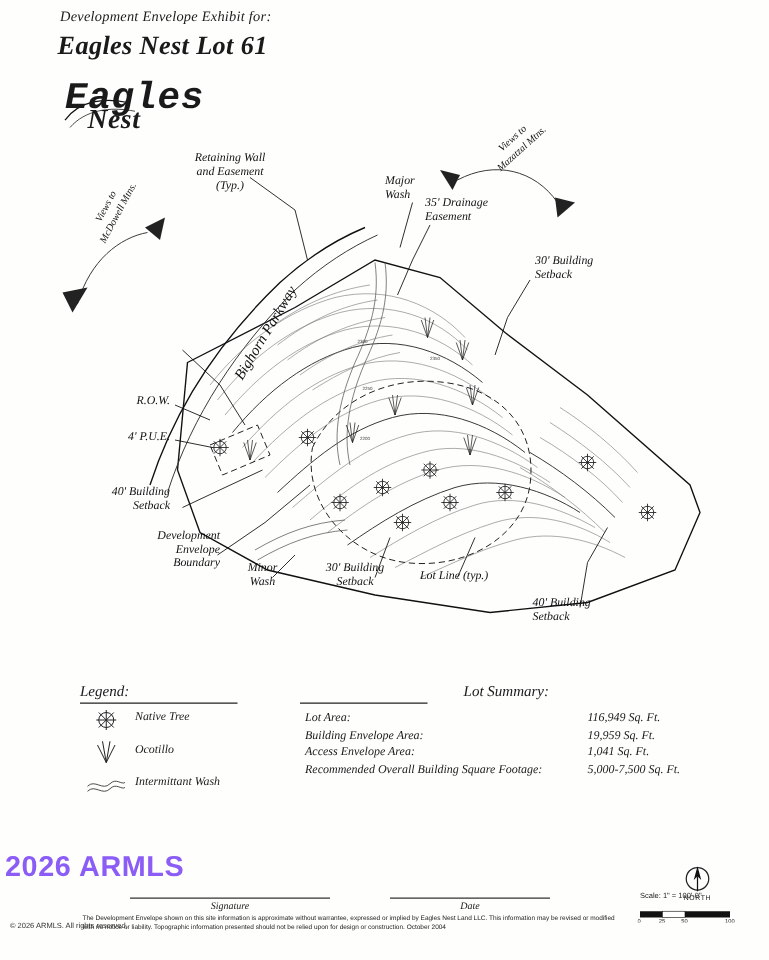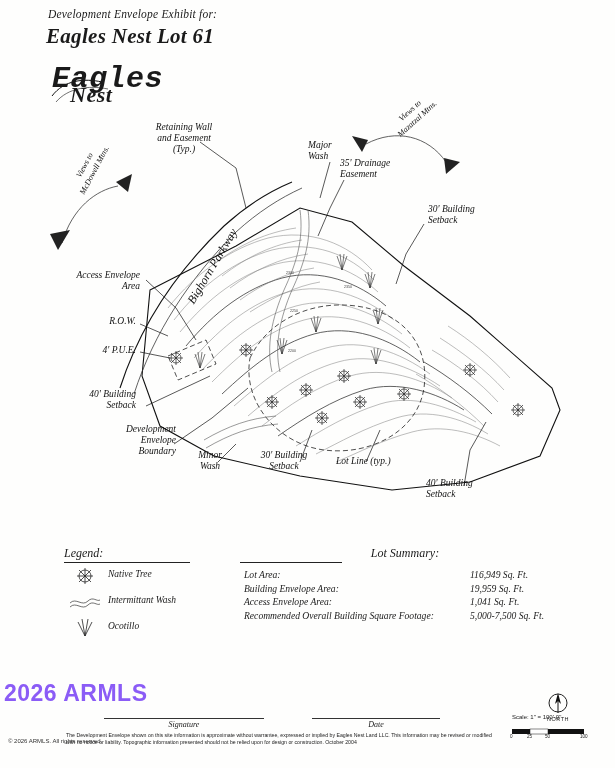--- a/index.html
+++ b/index.html
@@ -266,22 +266,20 @@
 
   <div class="lbl c" style="left:138px;top:122px;width:92px">Retaining Wall
 and Easement
 (Typ.)</div>
   <div class="lbl" style="left:308px;top:140px;width:60px">Major
 Wash</div>
   <div class="lbl" style="left:340px;top:158px;width:86px">35' Drainage
 Easement</div>
   <div class="lbl" style="left:428px;top:204px;width:80px">30' Building
 Setback</div>
-  <div class="lbl r" style="left:52px;top:270px;width:88px">Access Envelope
-Area</div>
   <div class="lbl r" style="left:56px;top:316px;width:80px">R.O.W.</div>
   <div class="lbl r" style="left:56px;top:345px;width:80px">4' P.U.E.</div>
   <div class="lbl r" style="left:48px;top:389px;width:88px">40' Building
 Setback</div>
   <div class="lbl r" style="left:96px;top:424px;width:80px">Development
 Envelope
 Boundary</div>
   <div class="lbl c" style="left:186px;top:450px;width:48px">Minor
 Wash</div>
   <div class="lbl c" style="left:246px;top:450px;width:76px">30' Building
@@ -306,33 +304,33 @@
         <g transform="translate(17,11)" fill="none" stroke="#222" stroke-width=".8">
           <circle r="6"></circle>
             <path d="M-8 0H8M0 -8V8M-6 -6L6 6M-6 6L6 -6"></path>
         </g>
       </svg>
       <div class="txt">Native Tree</div>
     </div>
 
     <div class="legend-row">
       <svg class="sym" viewBox="0 0 34 22">
+        <g transform="translate(17,19)" fill="none" stroke="#222" stroke-width=".8">
+          <path d="M0 0 L-7 -14M0 0 L-3 -17M0 0 L3 -17M0 0 L7 -14"></path>
+        </g>
+      </svg>
+      <div class="txt">Ocotillo</div>
+    </div>
+
+    <div class="legend-row">
+      <svg class="sym" viewBox="0 0 34 22">
         <path d="M2 12 C 8 6, 14 16, 20 10 C 25 5, 29 11, 32 9" stroke="#333" stroke-width=".7" fill="none"></path>
         <path d="M2 16 C 8 10, 14 20, 20 14 C 25 9, 29 15, 32 13" stroke="#333" stroke-width=".7" fill="none"></path>
       </svg>
       <div class="txt">Intermittant Wash</div>
-    </div>
-
-    <div class="legend-row">
-      <svg class="sym" viewBox="0 0 34 22">
-        <g transform="translate(17,19)" fill="none" stroke="#222" stroke-width=".8">
-          <path d="M0 0 L-7 -14M0 0 L-3 -17M0 0 L3 -17M0 0 L7 -14"></path>
-        </g>
-      </svg>
-      <div class="txt">Ocotillo</div>
     </div>
   </div>
 
   <div class="summary">
     <div class="summary-title">Lot Summary:</div>
     <div class="summary-rule"></div>
     <div style="height:6px"></div>
     <div class="sum-row">
       <span class="k">Lot Area:</span>
       <span class="v">116,949 Sq. Ft.</span>

